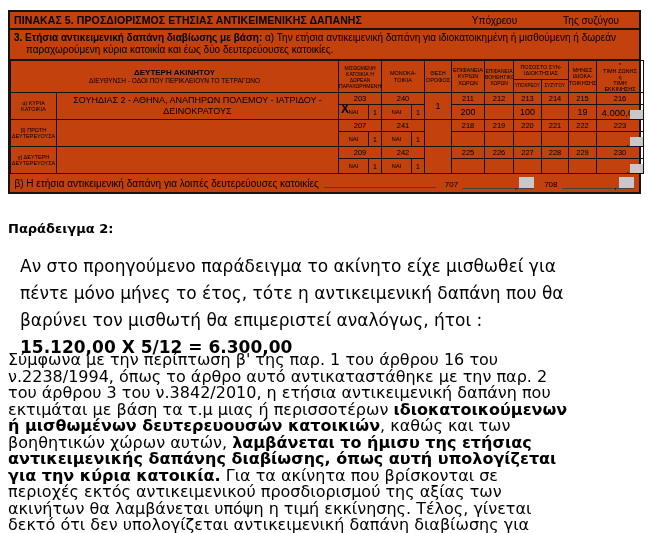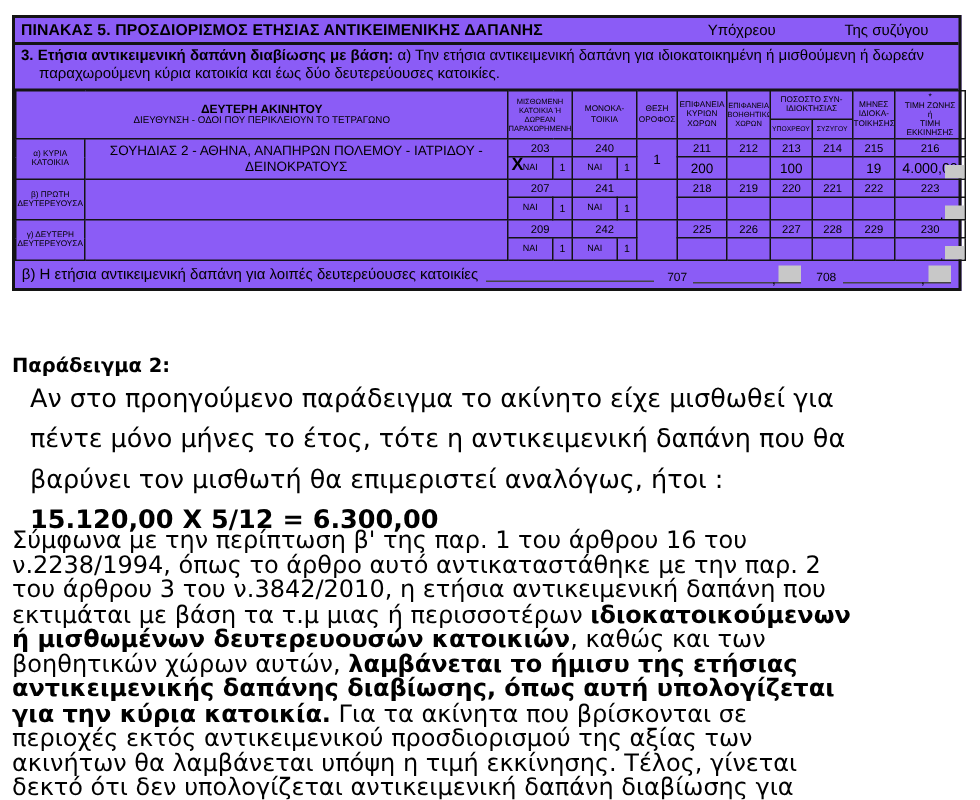--- a/index.html
+++ b/index.html
@@ -1,20 +1,20 @@
 <!DOCTYPE html>
 <html><head>
 <meta charset="utf-8">
 <style>
   html,body{margin:0;padding:0;background:#ffffff;}
   .page{position:relative;width:653px;height:533px;background:#ffffff;overflow:hidden;
         font-family:"Liberation Sans",sans-serif;color:#000;}
 
   
-  .form5{position:absolute;left:8px;top:10px;width:629px;border:2px solid #141414;background:#8b5cf6;}
+  .form5{position:absolute;left:8px;top:10px;width:629px;border:2px solid #141414;background:#c2410c;}
   .titlebar{display:flex;align-items:center;border-bottom:2px solid #141414;height:16px;padding:0 4px;}
   .ttl{flex:1;font-size:10.5px;font-weight:bold;letter-spacing:0.1px;}
   .obl{width:105px;font-size:10px;text-align:center;}
   .spo{width:88px;font-size:10px;text-align:center;}
   .subtitle{font-size:10px;line-height:12px;padding:2px 4px 3px 16px;text-indent:-12px;
             border-bottom:1px solid #141414;}
   .subtitle b{font-weight:bold;}
 
   table.grid{border-collapse:collapse;width:100%;table-layout:fixed;}
   table.grid td,table.grid th{border:1px solid #141414;padding:0;overflow:hidden;
@@ -52,21 +52,21 @@
   tr.sumrow td{border:none;border-top:1px solid #141414;height:18px;}
   .sumflex{display:flex;align-items:flex-end;padding:1px 4px 3px 4px;}
   .sumtext{font-size:10px;white-space:nowrap;}
   .sline{flex:1;border-bottom:1px solid #444;margin:0 5px 1px 5px;height:10px;}
   .scode{font-size:8px;margin:0 4px;}
   .sfield{position:relative;width:72px;border-bottom:1px solid #444;height:12px;margin-right:6px;}
   .scomma{position:absolute;right:17px;bottom:-3px;font-size:9px;}
   .cents2{position:absolute;right:0;bottom:0;width:15px;height:11px;background:#c8c8c8;}
 
   
-  .bodytext{font-family:"DejaVu Sans",sans-serif;margin-top:16px;}
+  .bodytext{font-family:"DejaVu Sans",sans-serif;}
   .ex2h{position:absolute;left:8px;top:221px;font-size:13px;font-weight:bold;}
   .ex2p{position:absolute;left:20px;top:253px;width:562px;margin:0;font-size:17px;line-height:27px;}
   .sech{position:absolute;left:8px;top:322px;font-size:13px;font-weight:bold;}
   .secp{position:absolute;left:8px;top:352px;width:560px;margin:0;font-size:16px;line-height:16.5px;}
   .ex2p b,.secp b{font-weight:bold;}
 </style>
 </head>
 <body>
 
 <div class="page">

